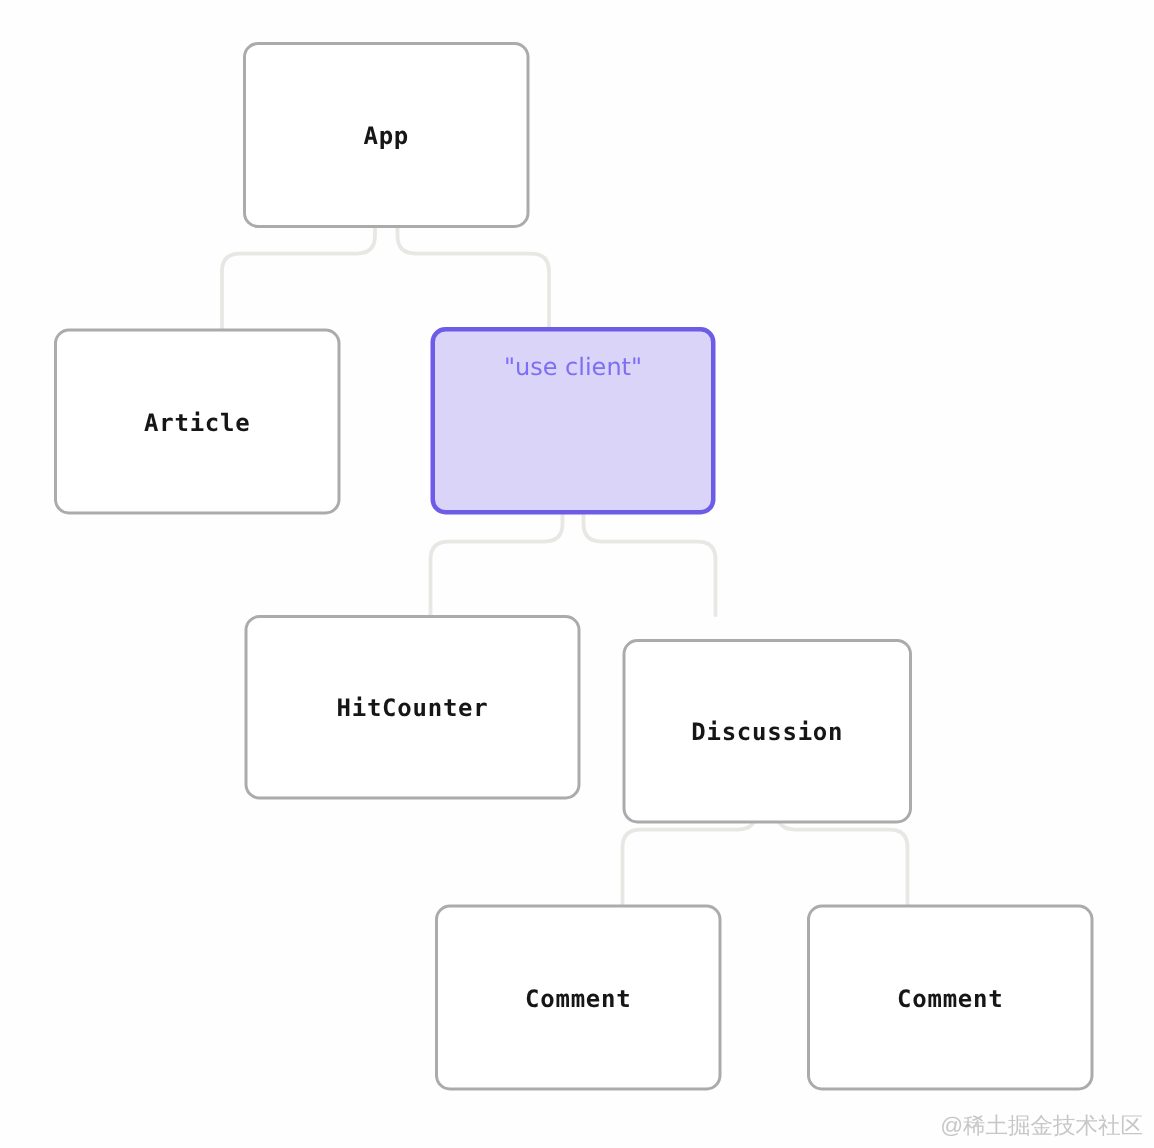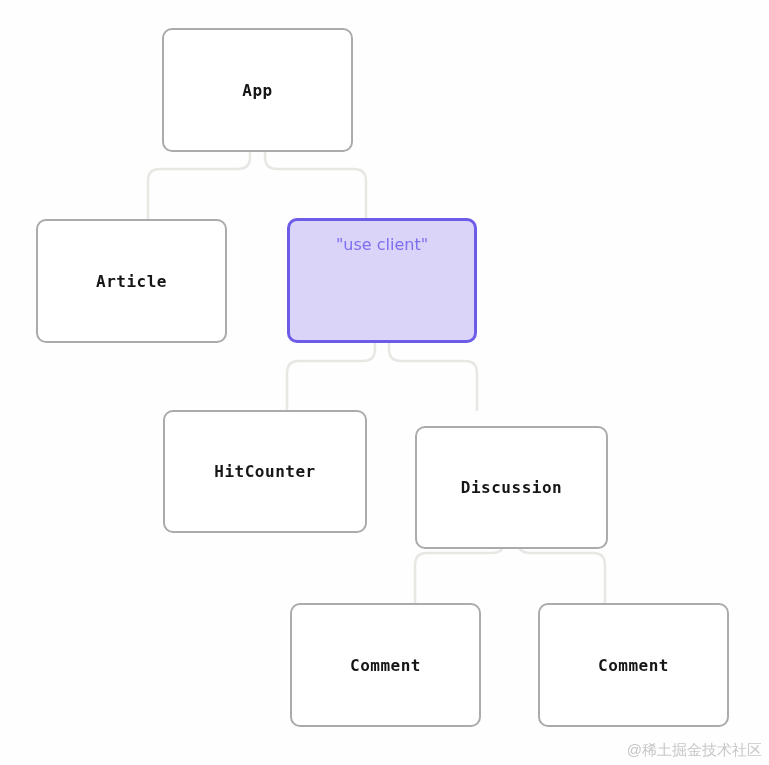--- a/index.html
+++ b/index.html
@@ -56,21 +56,21 @@
     gap:13px;
   }
   .node.highlight .directive{
     font-family:"DejaVu Sans","Liberation Sans",sans-serif;
     font-size:16px;
     color:var(--directive-text);
   }
   #n-app{left:162px;top:28px;}
   #n-header{left:36px;top:219px;}
   #n-article{left:287px;top:218px;width:190px;height:125px;}
-  #n-hitcounter{left:163px;top:410px;width:204px;height:123px;}
+  #n-hitcounter{left:163px;top:410px;width:224px;height:123px;}
   #n-discussion{left:415px;top:410px;width:193px;height:123px;margin-top:16px;}
   #n-comment-1{left:290px;top:603px;}
   #n-comment-2{left:538px;top:603px;}
   .watermark{
     position:absolute;
     right:7px;bottom:5px;
     font-family:Liberation Sans, sans-serif;
     font-size:15px;
     color:var(--watermark-text);
   }

